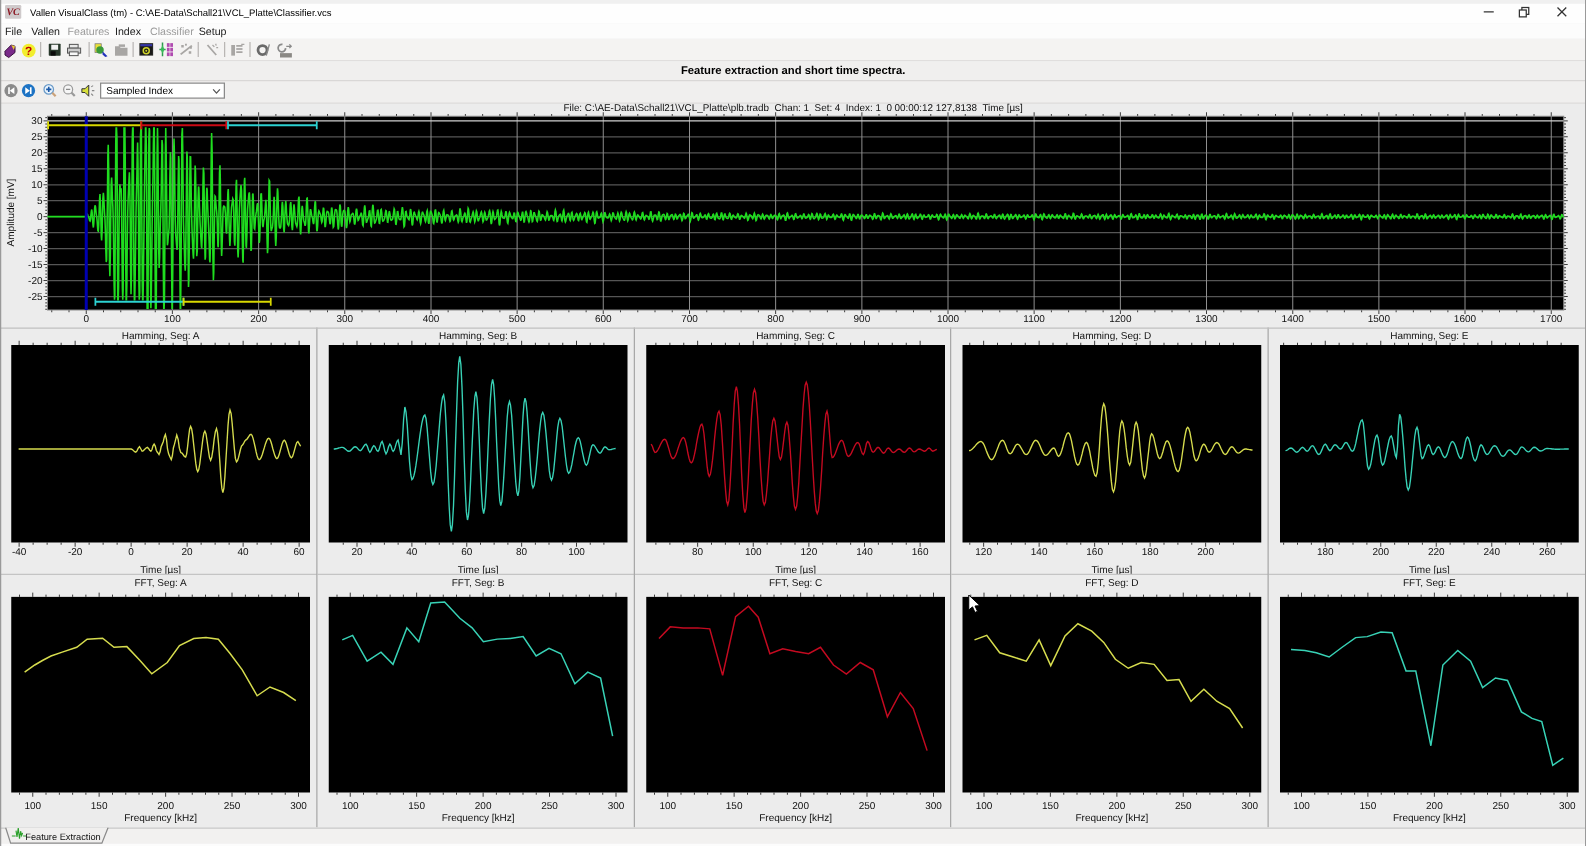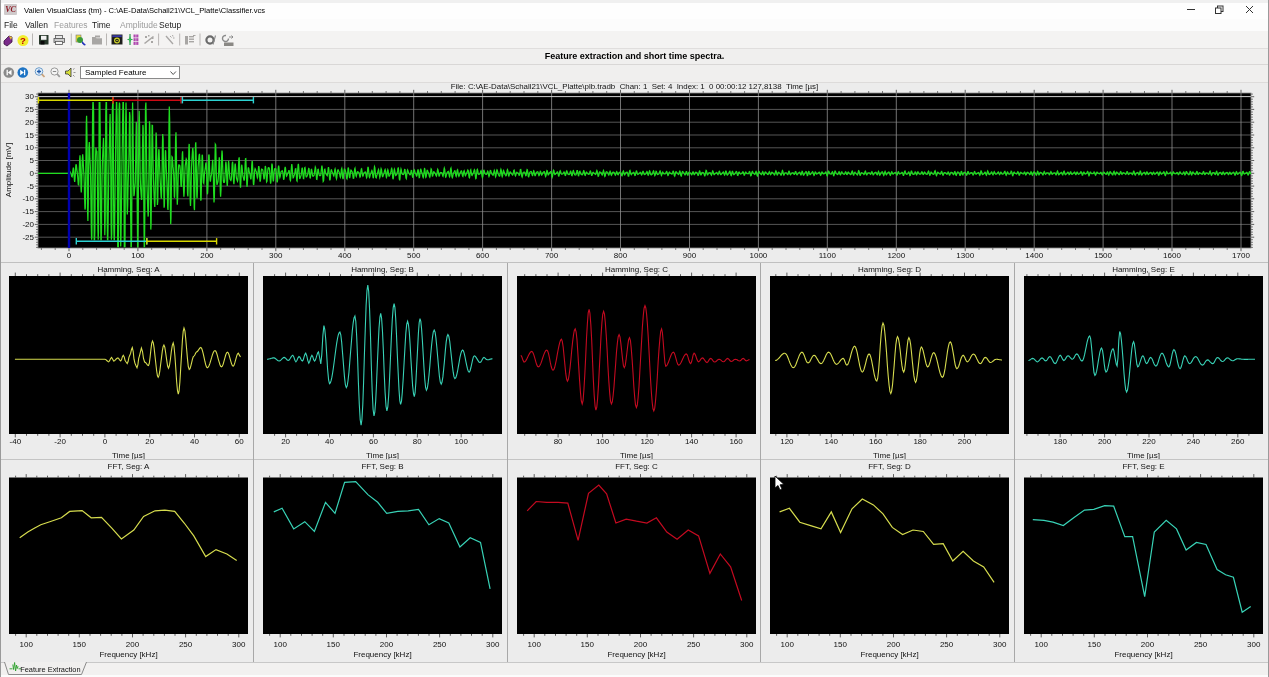--- a/index.html
+++ b/index.html
@@ -7,22 +7,22 @@
 <svg width="90" height="19" style="position:absolute;left:1179px;top:0">
     <line x1="8" y1="9.5" x2="16" y2="9.5" stroke="#333" stroke-width="1"></line>
     <rect x="38.5" y="6" width="5.5" height="5.5" fill="#fff" stroke="#333" stroke-width="1"></rect>
     <rect x="36.5" y="8" width="5.5" height="5.5" fill="#fff" stroke="#333" stroke-width="1"></rect>
     <path d="M67 6 l7 7 M74 6 l-7 7" stroke="#333" stroke-width="1"></path>
   </svg>
 <div style="position:absolute;left:0;top:19px;width:1269px;height:12px;background:#fcfcfc"></div>
 <div style="position:absolute;left:4px;top:19px;height:12px;font:8.5px &quot;Liberation Sans&quot;,sans-serif;color:#1a1a1a;line-height:12px">File</div>
 <div style="position:absolute;left:25px;top:19px;height:12px;font:8.5px &quot;Liberation Sans&quot;,sans-serif;color:#1a1a1a;line-height:12px">Vallen</div>
 <div style="position:absolute;left:54px;top:19px;height:12px;font:8.5px &quot;Liberation Sans&quot;,sans-serif;color:#9b9b9b;line-height:12px">Features</div>
-<div style="position:absolute;left:92px;top:19px;height:12px;font:8.5px &quot;Liberation Sans&quot;,sans-serif;color:#1a1a1a;line-height:12px">Time</div>
-<div style="position:absolute;left:120px;top:19px;height:12px;font:8.5px &quot;Liberation Sans&quot;,sans-serif;color:#9b9b9b;line-height:12px">Amplitude</div>
+<div style="position:absolute;left:92px;top:19px;height:12px;font:8.5px &quot;Liberation Sans&quot;,sans-serif;color:#1a1a1a;line-height:12px">Index</div>
+<div style="position:absolute;left:120px;top:19px;height:12px;font:8.5px &quot;Liberation Sans&quot;,sans-serif;color:#9b9b9b;line-height:12px">Classifier</div>
 <div style="position:absolute;left:159px;top:19px;height:12px;font:8.5px &quot;Liberation Sans&quot;,sans-serif;color:#1a1a1a;line-height:12px">Setup</div>
 <div style="position:absolute;left:0;top:31px;width:1269px;height:17px;background:#f4f3f2;border-bottom:1px solid #e0dedd"></div>
 <svg width="250" height="17" style="position:absolute;left:0;top:31px">
     <line x1="32.5" y1="2.5" x2="32.5" y2="14.5" stroke="#b9b6b4" stroke-width="1"></line>
     <line x1="71.3" y1="2.5" x2="71.3" y2="14.5" stroke="#b9b6b4" stroke-width="1"></line>
     <line x1="106.5" y1="2.5" x2="106.5" y2="14.5" stroke="#b9b6b4" stroke-width="1"></line>
     <line x1="158.6" y1="2.5" x2="158.6" y2="14.5" stroke="#b9b6b4" stroke-width="1"></line>
     <line x1="179.7" y1="2.5" x2="179.7" y2="14.5" stroke="#b9b6b4" stroke-width="1"></line>
     <line x1="200.0" y1="2.5" x2="200.0" y2="14.5" stroke="#b9b6b4" stroke-width="1"></line>
     <g transform="translate(3,4)">
@@ -106,21 +106,21 @@
     <path d="M24.6 5.8 L24.6 11.2" stroke="#fff" stroke-width="1.3"></path>
     <circle cx="39" cy="7.5" r="3.8" fill="#eaf4fd" stroke="#6a9ac8" stroke-width="1"></circle>
     <path d="M36.9 7.5 h4.2 M39 5.4 v4.2" stroke="#1a58a8" stroke-width="1.3"></path>
     <path d="M41.8 10.2 L44.5 13" stroke="#caa27a" stroke-width="1.8"></path>
     <circle cx="54.5" cy="7.5" r="3.6" fill="#f6f6f6" stroke="#9a9a9a" stroke-width="1"></circle>
     <path d="M52.8 7.5 h3.4" stroke="#8a8a8a" stroke-width="1.1"></path>
     <path d="M57.1 10 L59.8 12.8" stroke="#9a9a9a" stroke-width="1.8"></path>
     <path d="M65.5 7 L68 7 L71 4 L71 13 L68 10 L65.5 10 Z" fill="#d8e03a" stroke="#333" stroke-width="0.8"></path>
     <path d="M73 5.5 L74.5 4.5 M73.5 8.5 L75.5 8.5 M73 11 L74.5 12.5" stroke="#888" stroke-width="0.9"></path>
   </svg>
-<div style="position:absolute;left:80px;top:66px;width:100px;height:13px;background:#fff;border:1px solid #8a8a8a;font:8px &quot;Liberation Sans&quot;,sans-serif;color:#000;line-height:12px;padding-left:4px;box-sizing:border-box">Sampled Feature</div>
+<div style="position:absolute;left:80px;top:66px;width:100px;height:13px;background:#fff;border:1px solid #8a8a8a;font:8px &quot;Liberation Sans&quot;,sans-serif;color:#000;line-height:12px;padding-left:4px;box-sizing:border-box">Sampled Index</div>
 <svg width="10" height="13" style="position:absolute;left:168px;top:66px">
     <path d="M2.5 5.5 l2.7 3 2.7-3" fill="none" stroke="#555" stroke-width="1"></path>
   </svg>
 <svg width="1269" height="181" viewBox="0 81 1269 181" style="position:absolute;left:0;top:81px">
     <text x="634.5" y="89" text-anchor="middle" font-size="7.9" fill="#111" style="font-family:&quot;Liberation Sans&quot;,sans-serif">File: C:\AE-Data\Schall21\VCL_Platte\plb.tradb&nbsp;&nbsp;Chan: 1&nbsp;&nbsp;Set: 4&nbsp;&nbsp;Index: 1&nbsp;&nbsp;0 00:00:12 127,8138&nbsp;&nbsp;Time [µs]</text>
     <rect x="38" y="93" width="1213" height="155" fill="#000"></rect>
     <line x1="38" y1="237.2" x2="1251" y2="237.2" stroke="#565656" stroke-width="1"></line>
     <text x="34" y="239.8" text-anchor="end" font-size="8" fill="#111" style="font-family:&quot;Liberation Sans&quot;,sans-serif">-25</text>
     <line x1="38" y1="224.4" x2="1251" y2="224.4" stroke="#565656" stroke-width="1"></line>
     <text x="34" y="227.0" text-anchor="end" font-size="8" fill="#111" style="font-family:&quot;Liberation Sans&quot;,sans-serif">-20</text>

